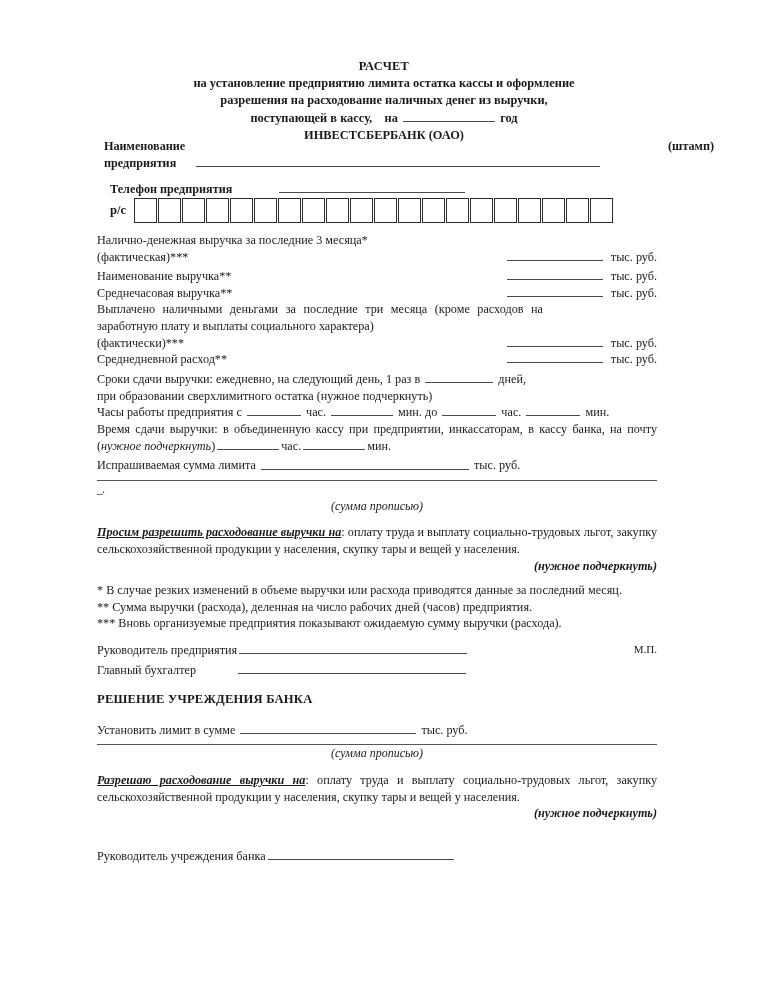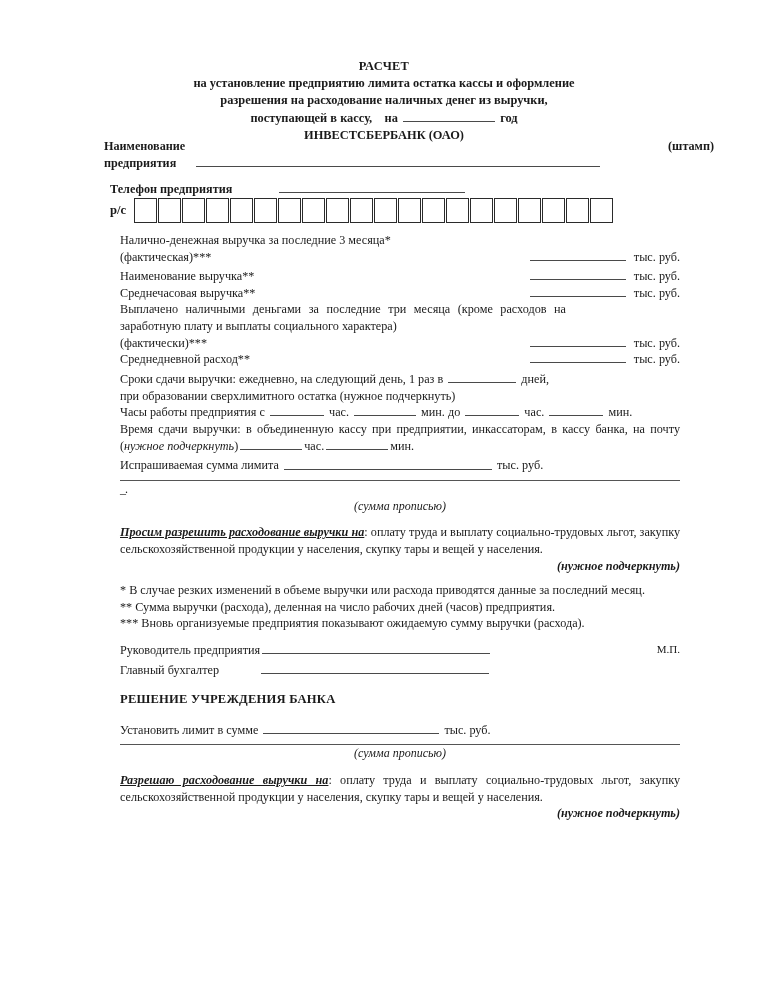--- a/index.html
+++ b/index.html
@@ -103,21 +103,21 @@
     width: 23px;
     height: 25px;
     border: 1.6px solid #2b2b2b;
     background: #fff;
     box-sizing: border-box;
   }
 
   
   .body {
     position: absolute;
-    left: 120px;
+    left: 97px;
     top: 232px;
     width: 560px;
     font-size: 12.2px;
     line-height: 16.6px;
   }
   .ln { position: relative; }
   .ln-gap { height: 3px; }
 
   .amt-float {
     position: absolute;
@@ -363,15 +363,19 @@
     <div class="just" style="width:560px">
       <span class="bi u">Разрешаю      расходование выручки на</span><span>:</span><span> оплату труда и выплату социально-трудовых льгот, закупку сельскохозяйственной продукции у населения, скупку тары и вещей у населения.</span>
     </div>
     <div class="center bi">(нужное подчеркнуть)</div>
 
     <div style="height:14px"></div>
 
 
     <div style="height:12px"></div>
 
+    <div class="ln sig-row">
+      <span>Руководитель учреждения банка</span>
+      <span class="rule" style="width:186px"></span>
+    </div>
 
   </div>
 </div>
 
 </body></html>

